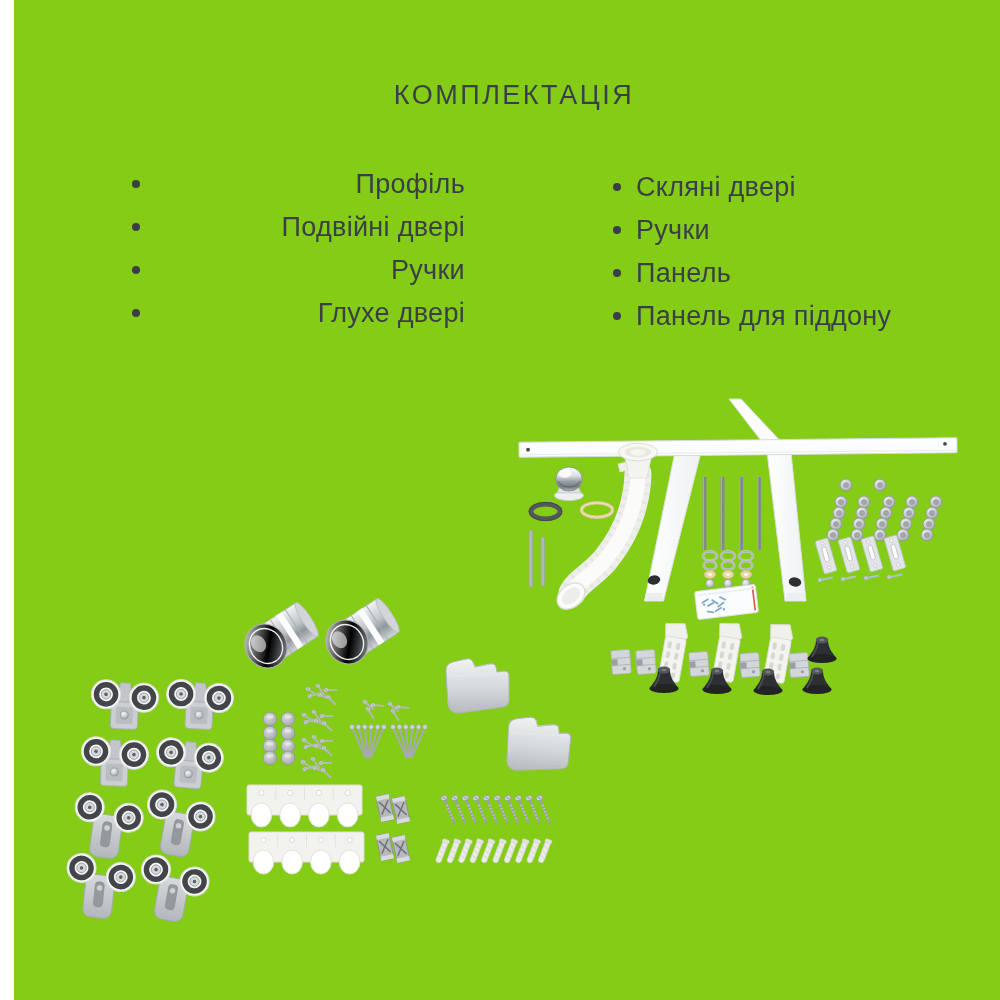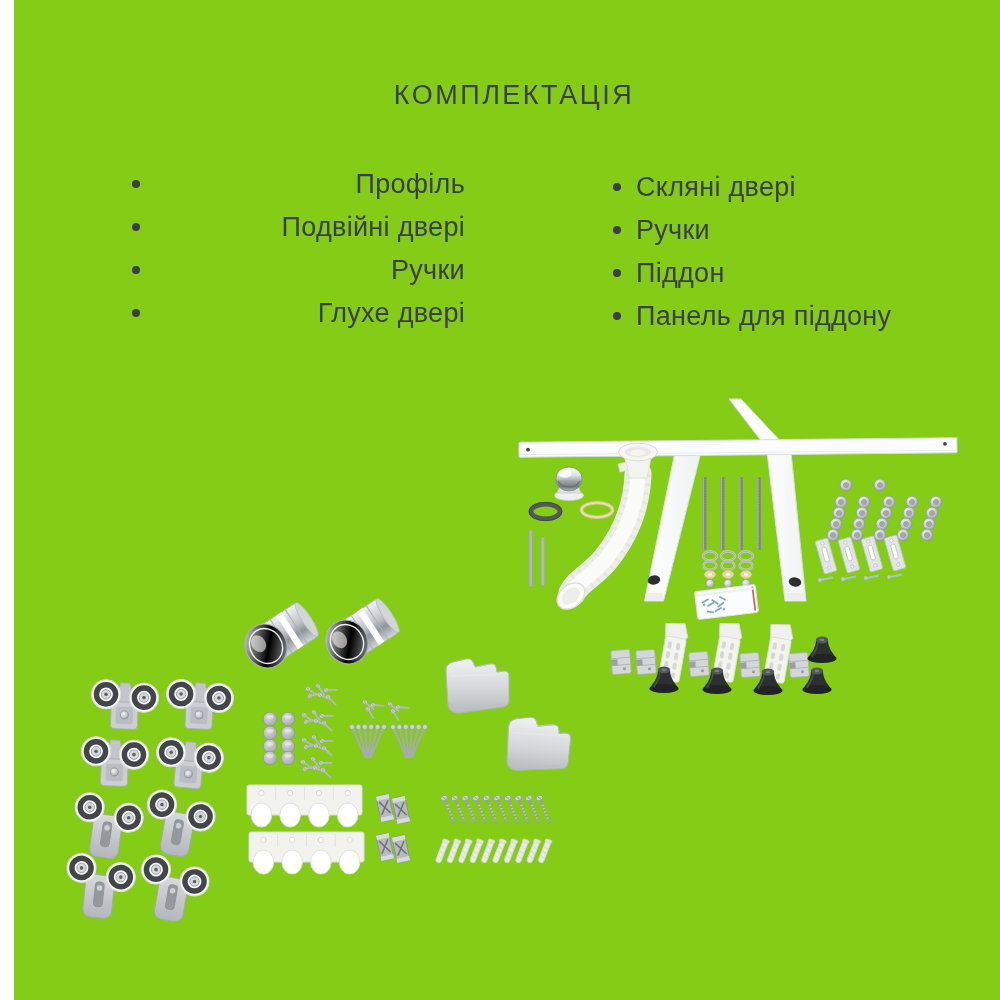--- a/index.html
+++ b/index.html
@@ -27,21 +27,21 @@
   <ul class="list list-left">
     <li>Профіль</li>
     <li>Подвійні двері</li>
     <li>Ручки</li>
     <li>Глухе двері</li>
   </ul>
 
   <ul class="list list-right">
     <li>Скляні двері</li>
     <li>Ручки</li>
-    <li>Піддон</li>
+    <li>Панель</li>
     <li>Панель для піддону</li>
   </ul>
 
   <svg class="defs" xmlns="http://www.w3.org/2000/svg" aria-hidden="true">
     <defs>
       <radialGradient id="gNut" cx="40%" cy="35%" r="75%">
         <stop offset="0%" stop-color="#f4f5f6"></stop>
           <stop offset="55%" stop-color="#c6cacd"></stop>
           <stop offset="100%" stop-color="#8e9499"></stop>
       </radialGradient>

